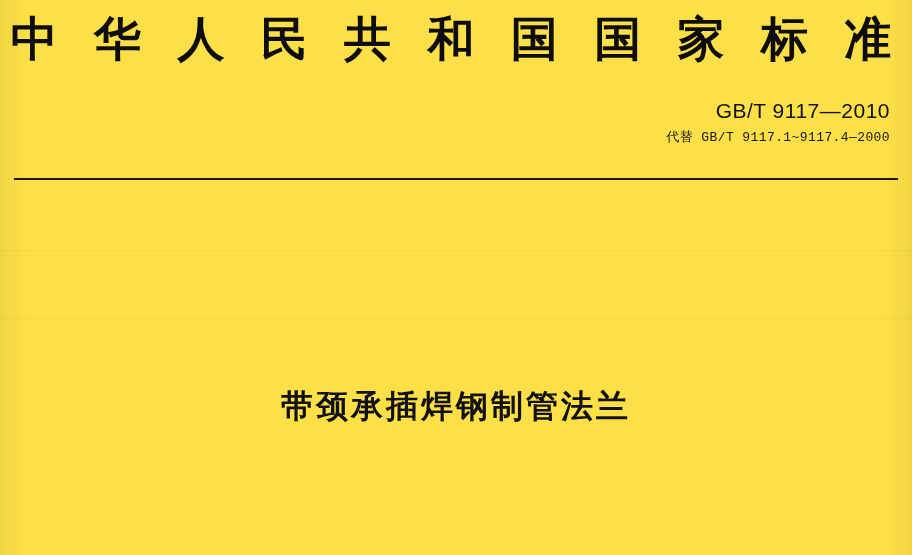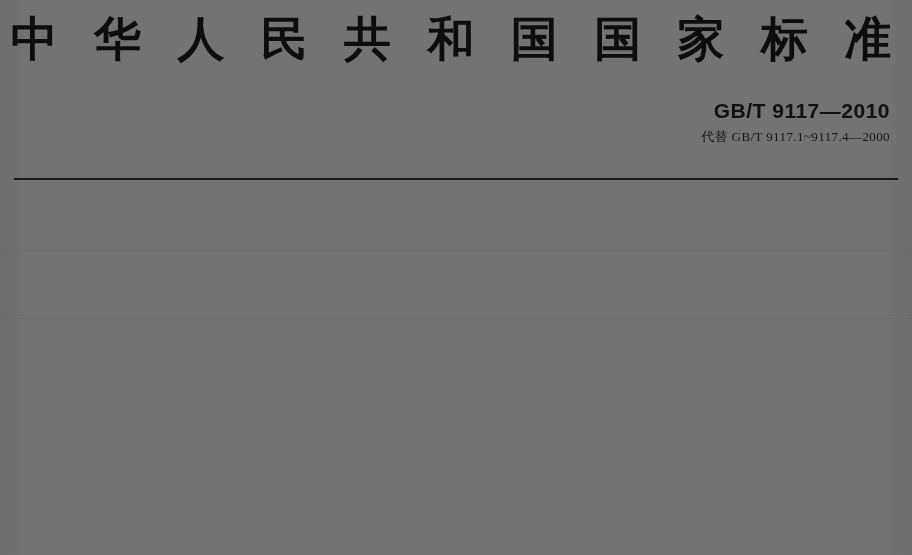--- a/index.html
+++ b/index.html
@@ -11,21 +11,21 @@
     height: 555px;
     background: #fdfdfb;
     font-family: "Liberation Serif", serif;
     overflow: hidden;
   }
   .page {
     position: relative;
     width: 912px;
     height: 555px;
     box-sizing: border-box;
-    background: #737373;
+    background: #fde047;
   }
   
   .page::before {
     content: "";
     position: absolute;
     top: 0; left: 0; right: 0; bottom: 0;
     pointer-events: none;
     background:
       linear-gradient(to right, rgba(0,0,0,0.05), rgba(0,0,0,0) 3%),
       linear-gradient(to left, rgba(0,0,0,0.05), rgba(0,0,0,0) 3%);
@@ -43,32 +43,32 @@
     letter-spacing: 10px;
     color: #0d0d0d;
     white-space: nowrap;
   }
 
   .std-number {
     position: absolute;
     top: 99px;
     right: 22px;
     font-family: "Liberation Sans", sans-serif;
-    font-weight: bold;
+    font-weight: normal;
     font-size: 21px;
     letter-spacing: 0.5px;
     color: #111;
     text-align: right;
   }
 
   .replaces {
     position: absolute;
     top: 128px;
     right: 22px;
-    font-family: Liberation Serif, serif;
+    font-family: Liberation Mono, monospace;
     font-size: 13px;
     letter-spacing: 0.4px;
     color: #161616;
     text-align: right;
     white-space: nowrap;
     margin-left: 8px;
   }
 
   .rule {
     position: absolute;
@@ -125,15 +125,16 @@
   <div class="std-number">GB/T 9117—2010</div>
 
   <div class="replaces">代替 GB/T 9117.1~9117.4—2000</div>
 
   <div class="rule rule-top"></div>
   <div class="rule rule-main"></div>
 
   <div class="scan-band" style="top: 250px;"></div>
   <div class="scan-band" style="top: 318px;"></div>
 
+  <div class="doc-title-cn">带颈承插焊钢制管法兰</div>
 
 
 </div>
 
 </body></html>

